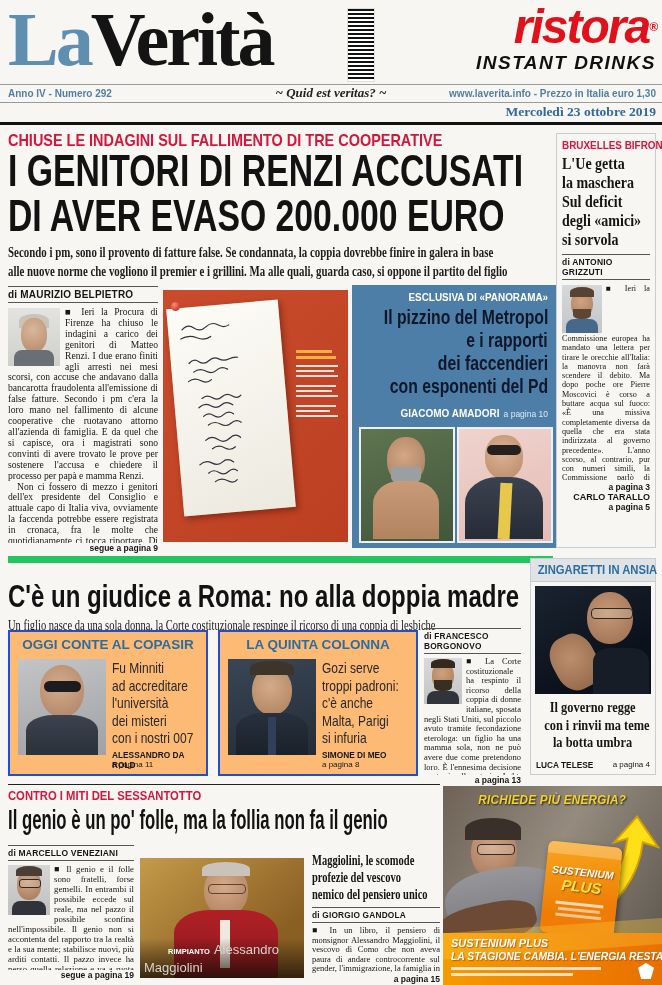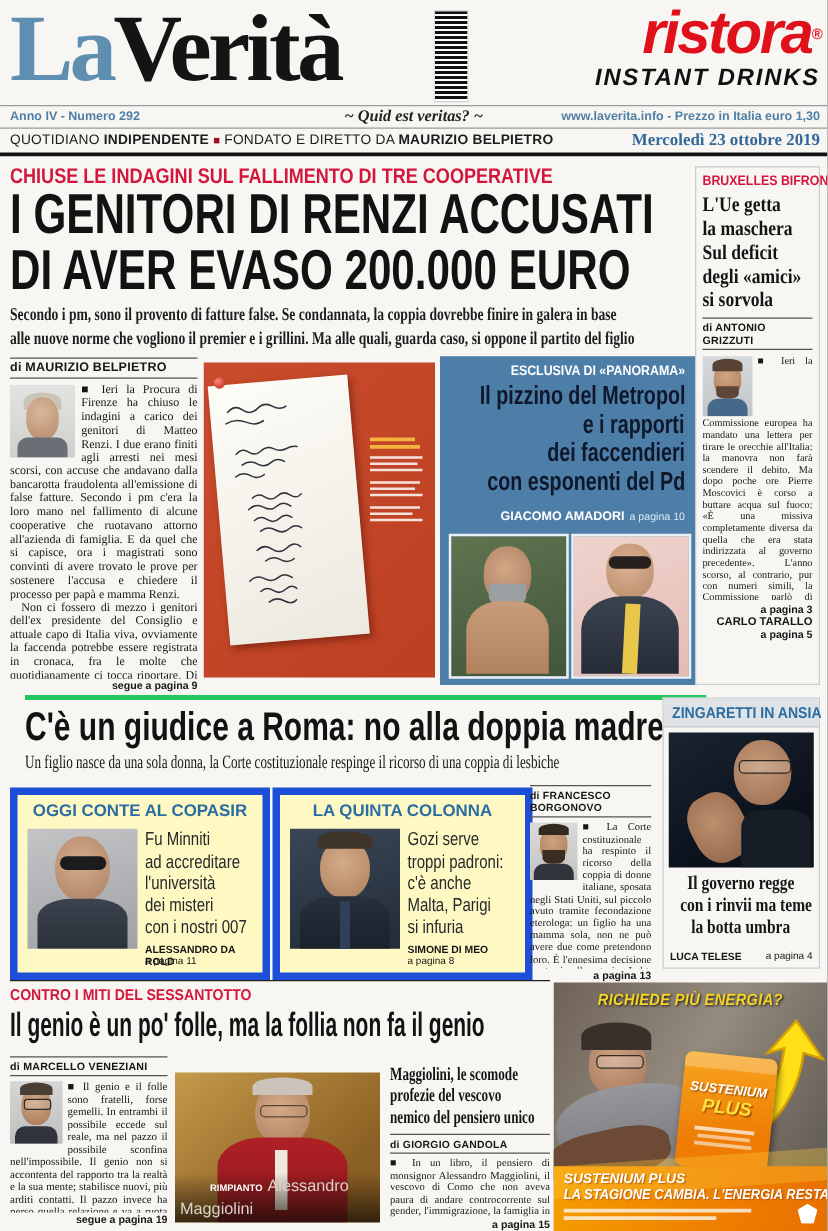--- a/index.html
+++ b/index.html
@@ -15,21 +15,21 @@
   .sx70{transform:scaleX(.70);} .sx62{transform:scaleX(.62);} .sx90{transform:scaleX(.90);}
   .oR{transform-origin:100% 50%;} .oC{transform-origin:50% 50%;}
   .rule{position:absolute;background:#9a9a9a;height:1px;}
   .byline{font-family:"Liberation Sans",sans-serif;font-weight:bold;font-size:10px;
           border-top:1px solid #555;border-bottom:1px solid #555;padding:2px 0 2px 0;letter-spacing:.2px;}
   .pageref{font-family:"Liberation Sans",sans-serif;font-size:8.5px;font-weight:bold;text-align:right;}
   .body-txt{font-size:9.6px;line-height:10.9px;}
   .photo{position:absolute;overflow:hidden;}
   .kicker-red{color:#d4163c;font-family:"Liberation Sans",sans-serif;font-weight:bold;}
   .label-blue{color:#2a6da3;font-family:"Liberation Sans",sans-serif;font-weight:bold;text-align:center;}
-  .graybox{position:absolute;background:#fef9c3;border:6px solid #1d4ed8;}
+  .graybox{position:absolute;background:#fdba74;border:2px solid #1d4ed8;}
   .blue-panel{position:absolute;background:#4d7ea8;}
   .red-img{position:absolute;background:linear-gradient(135deg,#c84c2c,#bd3f22);}
   .barcode{background:repeating-linear-gradient(180deg,#111 0 2px,#fff 2px 4px);}
 </style>
 </head>
 <body>
 
 <div class="page">
 
   <div class="abs" style="left:8px;top:-4px;height:86px;line-height:86px;font-size:76px;font-weight:bold;letter-spacing:-3px;font-family:'Liberation Serif',serif;">
@@ -46,27 +46,20 @@
   </div>
 
   <div class="rule" style="left:0;top:84px;width:662px;"></div>
 
   <div class="abs sans b" style="left:8px;top:88px;font-size:10px;color:#4f7fa6;">Anno IV - Numero 292</div>
   <div class="abs serif b" style="left:231px;top:85px;width:200px;text-align:center;font-style:italic;font-size:13px;color:#222;">~  Quid est veritas?  ~</div>
   <div class="abs sans b" style="right:6px;top:88px;font-size:10px;color:#4f7fa6;">www.laverita.info - Prezzo in Italia euro 1,30</div>
 
   <div class="rule" style="left:0;top:102px;width:662px;"></div>
 
-  <div class="abs sans" style="left:8px;top:106px;font-size:11px;color:#1c1c1c;letter-spacing:.2px;">
-    <span>QUOTIDIANO</span>
-    <span class="b">INDIPENDENTE</span>
-    <span style="color:#9c1320;font-size:9px;">■</span>
-    <span>FONDATO E DIRETTO DA</span>
-    <span class="b">MAURIZIO BELPIETRO</span>
-  </div>
   <div class="abs serif b" style="right:6px;top:104px;font-size:13.5px;color:#33689a;">Mercoledì 23 ottobre 2019</div>
 
   <div class="abs" style="left:0;top:122px;width:662px;height:3px;background:#121212;"></div>
 
   <div class="abs kicker-red" style="left:8px;top:131px;font-size:17px;">
     <span class="cx sx85">CHIUSE LE INDAGINI SUL FALLIMENTO DI TRE COOPERATIVE</span>
   </div>
 
   <div class="abs sans b" style="left:8px;top:148px;font-size:45px;line-height:45px;color:#121212;">
     <div><span class="cx sx75">I GENITORI DI RENZI ACCUSATI</span></div>
@@ -174,21 +167,21 @@
         <span style="position:absolute;left:11px;top:24px;width:18px;height:10px;border-radius:0 0 40% 40%;background:#5d4636;"></span>
         <span style="position:absolute;left:4px;top:34px;width:32px;height:14px;border-radius:8px 8px 0 0;background:#46698a;"></span>
       </span>
       <span>■ Ieri la Commissione europea ha mandato una lettera per tirare le orecchie all'Italia: la manovra non farà scendere il debito. Ma dopo poche ore Pierre Moscovici è corso a buttare acqua sul fuoco: «È una missiva completamente diversa da quella che era stata indirizzata al governo precedente». L'anno scorso, al contrario, pur con numeri simili, la Commissione parlò di «deviazione senza precedenti» e minacciò per mesi e mesi di aprire una procedura di infrazione. Si tratta dell'ennesima prova che le decisioni di Bruxelles non sono tecniche, ma politiche: l'unica cosa che è cambiata davvero è che Matteo Salvini e la Lega non fanno più parte dell'esecutivo.</span>
     </div>
     <div class="pageref" style="margin-top:2px;">a pagina 3</div>
     <div class="sans b" style="font-size:9px;text-align:right;">CARLO TARALLO</div>
     <div class="pageref">a pagina 5</div>
   </div>
 
-  <div class="abs" style="left:20px;top:556px;width:545px;border-top:4px solid #22c55e;padding-top:3px;">
+  <div class="abs" style="left:8px;top:556px;width:545px;border-top:7px solid #22c55e;padding-top:15px;">
     <div class="sans b" style="font-size:32px;color:#121212;">
       <span class="cx sx75">C'è un giudice a Roma: no alla doppia madre</span>
     </div>
     <div class="serif" style="font-size:15px;margin-top:2px;">
       <span class="cx sx70">Un figlio nasce da una sola donna, la Corte costituzionale respinge il ricorso di una coppia di lesbiche</span>
     </div>
   </div>
 
   <div class="graybox" style="left:8px;top:630px;width:196px;height:142px;">
     <div class="label-blue" style="margin-top:5px;font-size:13.5px;">OGGI CONTE AL COPASIR</div>

